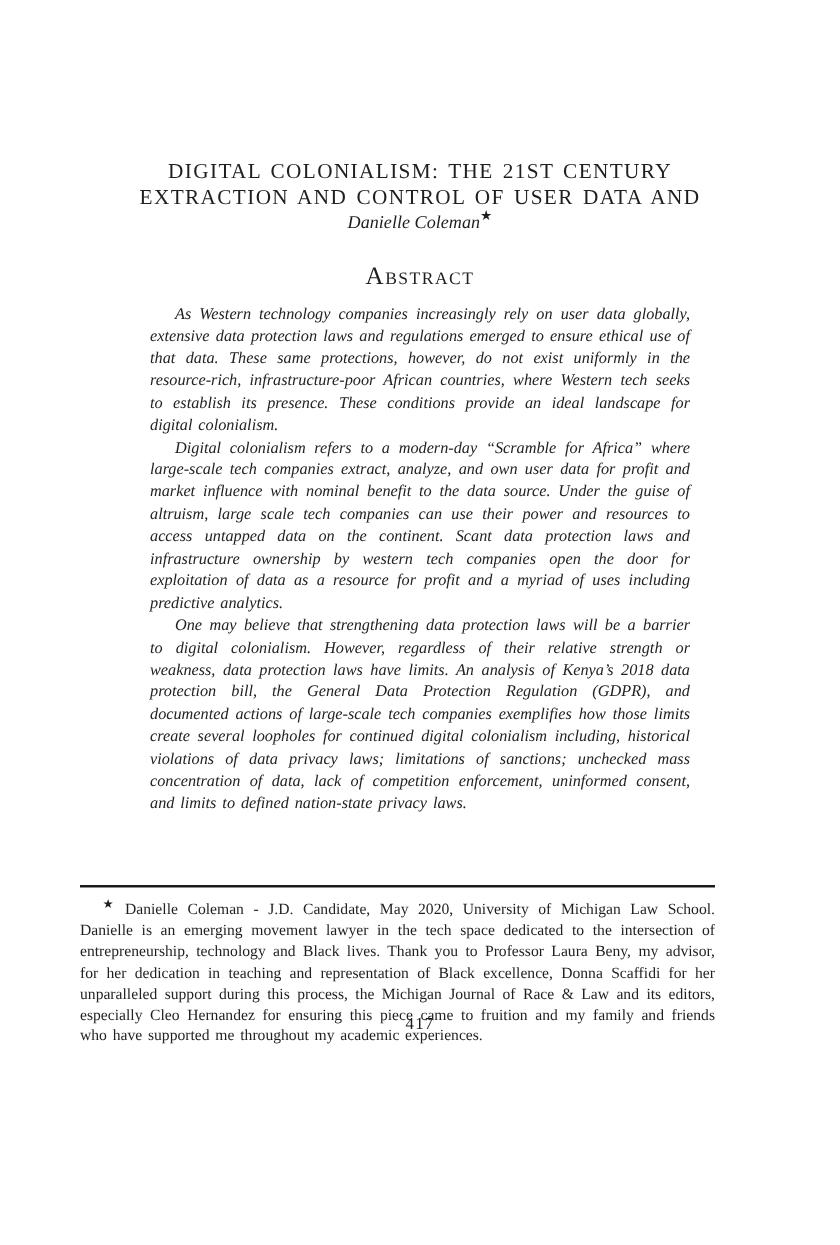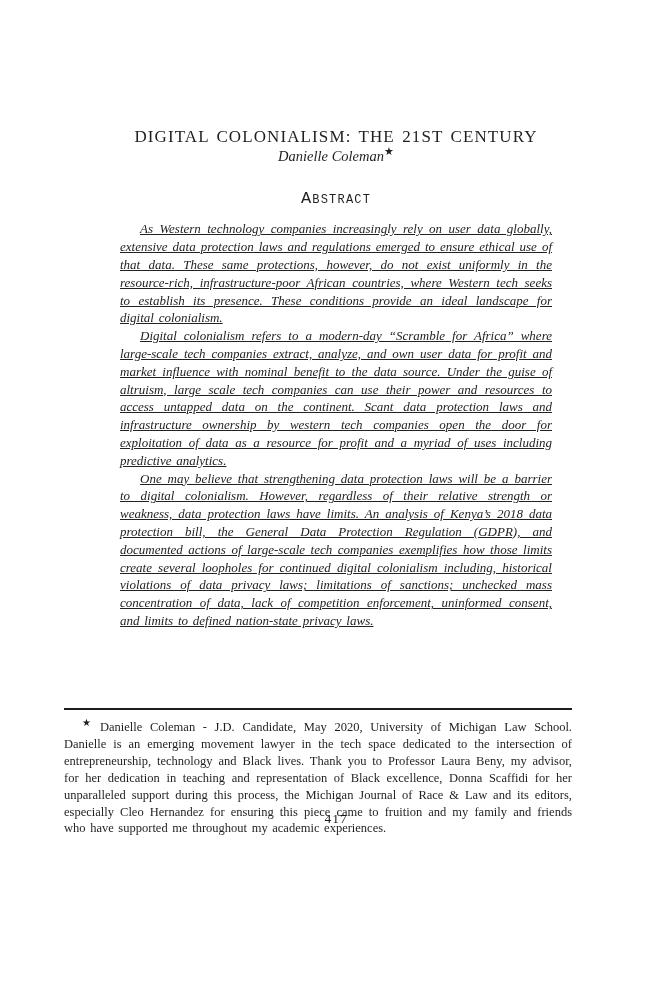--- a/index.html
+++ b/index.html
@@ -46,40 +46,38 @@
     font-style: normal;
     font-size: 11px;
     vertical-align: super;
     line-height: 0;
   }
   
   .abstract-heading {
     margin-top: 25px;
     text-align: center;
     font-variant: small-caps;
-    font-size: 17px;
+    font-size: 20px;
     letter-spacing: 1.2px;
     line-height: 18px;
     color: #1f1f1f;
-    font-family: Liberation Mono, monospace;
   }
   .abstract-body {
     width: 432px;
     margin: 12px auto 0 auto;
     font-style: italic;
     font-size: 13px;
     line-height: 17.8px;
     text-align: justify;
     color: #222222;
   }
   .abstract-body p {
     margin: 0;
     text-indent: 20px;
     word-spacing: 1.5px;
-    text-decoration: underline;
   }
   
   .footnote-block {
     position: absolute;
     top: 708px;
     left: 64px;
     width: 508px;
   }
   .footnote-rule {
     border: none;
@@ -114,20 +112,21 @@
     color: #1b1b1b;
   }
 </style>
 </head>
 <body>
 
 <div class="page">
 
   <div class="title-block">
     <div>DIGITAL COLONIALISM: THE 21ST CENTURY</div>
+    <div>EXTRACTION AND CONTROL OF USER DATA AND</div>
   </div>
 
   <div class="author-line">
     <span>Danielle Coleman</span><span class="note-marker">★</span>
   </div>
 
   <div class="abstract-heading">Abstract</div>
 
   <div class="abstract-body">
     <p>As Western technology companies increasingly rely on user data globally, extensive data protection laws and regulations emerged to ensure ethical use of that data. These same protections, however, do not exist uniformly in the resource-rich, infrastructure-poor African countries, where Western tech seeks to establish its presence. These conditions provide an ideal landscape for digital colonialism.</p>

